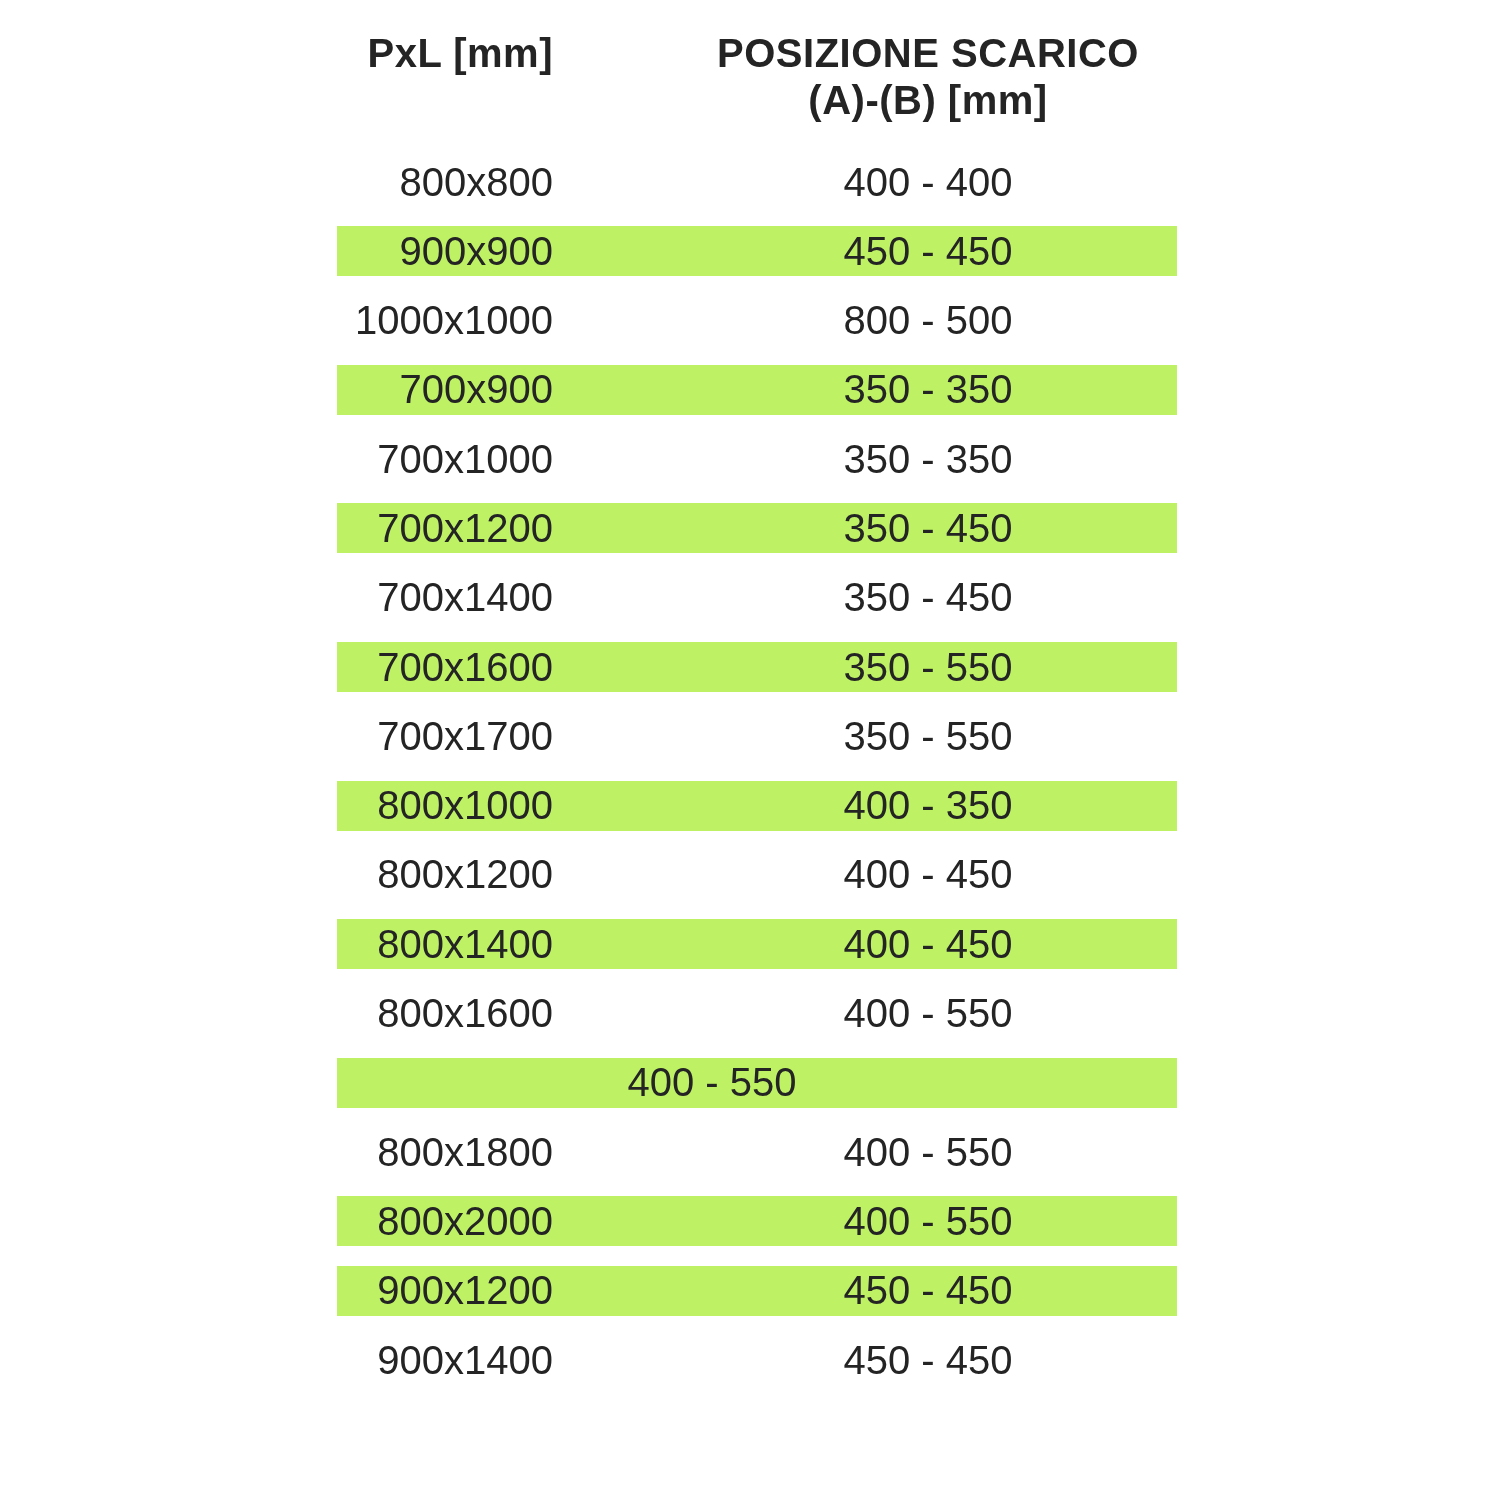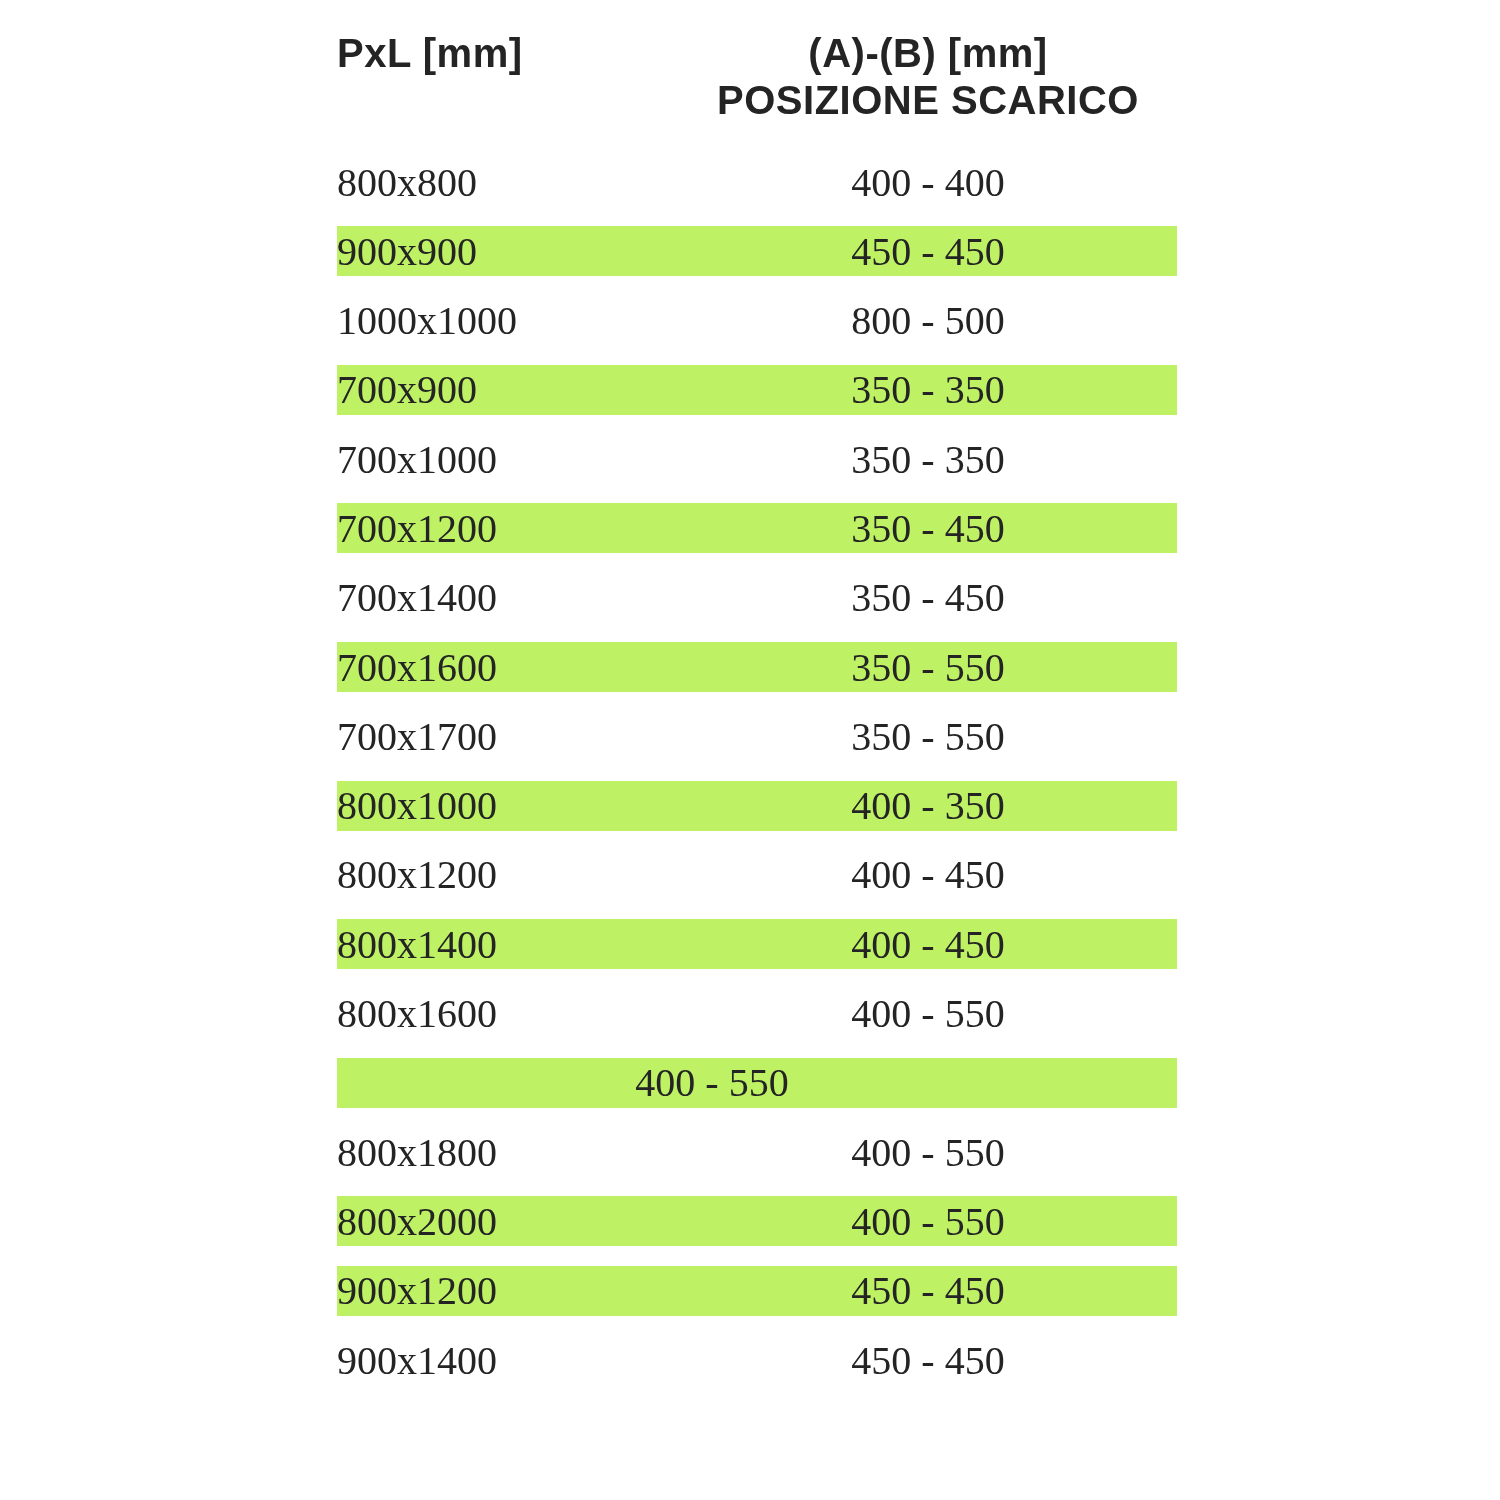--- a/index.html
+++ b/index.html
@@ -13,21 +13,21 @@
     overflow: hidden;
   }
   .table {
     position: absolute;
     left: 337px;
     top: 30px;
     width: 840px;
   }
   .c1 {
     width: 216px;
-    text-align: left;
+    text-align: right;
     flex-shrink: 0;
   }
   .c2 {
     width: 498px;
     margin-left: 126px;
     text-align: center;
     flex-shrink: 0;
   }
   .thead {
     display: flex;
@@ -38,35 +38,34 @@
     margin-bottom: 33px;
     letter-spacing: 0.5px;
   }
   .trow {
     display: flex;
     align-items: center;
     height: 50px;
     margin-bottom: 19.3px;
     font-size: 40px;
     font-weight: 400;
-    font-family: Liberation Serif, serif;
   }
   .trow:last-child { margin-bottom: 16px; }
   .trow.striped { background: #bef264; }
 </style>
 </head>
 <body>
 
 <div class="table">
 
   <div class="thead">
     <div class="c1">PxL [mm]</div>
     <div class="c2">
+      <div>POSIZIONE SCARICO</div>
       <div>(A)-(B) [mm]</div>
-      <div>POSIZIONE SCARICO</div>
     </div>
   </div>
 
   <div class="trow">
     <div class="c1">800x800</div>
     <div class="c2">400 - 400</div>
   </div>
   <div class="trow striped">
     <div class="c1">900x900</div>
     <div class="c2">450 - 450</div>

